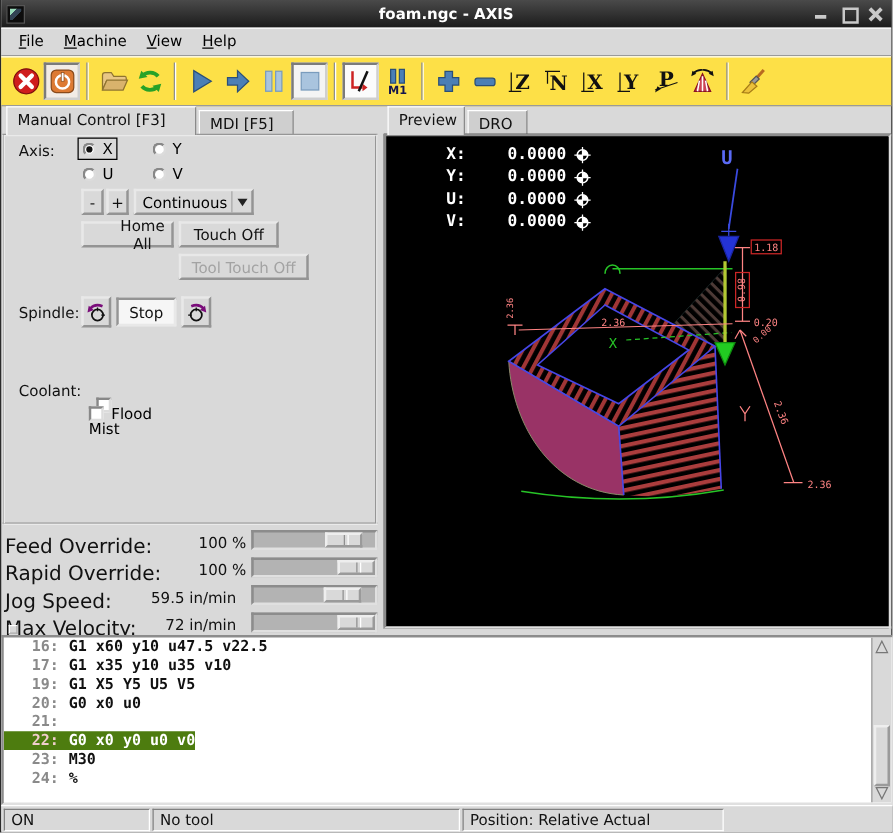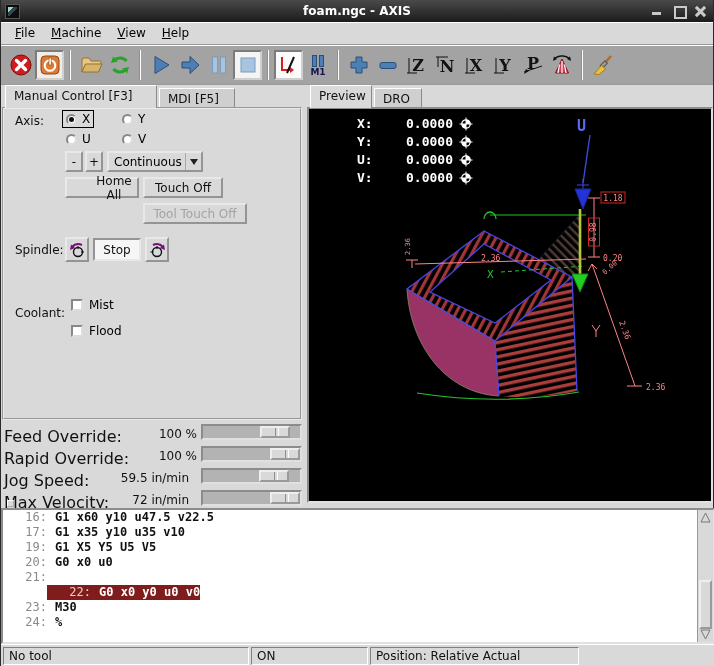--- a/index.html
+++ b/index.html
@@ -18,21 +18,21 @@
   .wb-max::after { content:""; position:absolute; left:1px; top:1px; width:9px; height:9px; border:2px solid #c9c9c9; }
   .wb-close::before,.wb-close::after { content:""; position:absolute; left:-1px; top:5px; width:13px; height:3px; background:#c9c9c9; }
   .wb-close::before { transform:rotate(45deg);} .wb-close::after { transform:rotate(-45deg);}
 
   
   .menubar { position:absolute; left:0; top:22px; width:100%; height:23px; background:#d9d9d9; border-bottom:1px solid #9a9a9a; box-shadow:0 1px 0 #fff inset; display:flex; align-items:center; padding-left:6px; }
   .menu-item { display:inline-block; font-size:12px; color:#000000; padding:3px 8px; }
   .menu-item::first-letter { text-decoration:underline; }
 
   
-  .toolbar { position:absolute; left:0; top:45px; width:100%; height:40px; background:#a3a3a3; border-bottom:1px solid #9a9a9a; box-shadow:0 1px 0 #fff inset; display:flex; align-items:center; padding-left:5px; }
+  .toolbar { position:absolute; left:0; top:45px; width:100%; height:40px; background:#fde047; border-bottom:1px solid #9a9a9a; box-shadow:0 1px 0 #fff inset; display:flex; align-items:center; padding-left:5px; }
   .tbtn { width:29px; height:30px; display:flex; align-items:center; justify-content:center; background:transparent; border:2px solid transparent; }
   .tbtn.checked { border:2px inset #cfcfcf; background:#f2ece6; }
   .tbtn.checked.blue { background:#f4f4f4; }
   .tbtn.checked.white { background:#fbfbfb; }
   .tsep { width:2px; height:30px; margin:0 5px; border-left:1px solid #8f8f8f; border-right:1px solid #fff; }
 
   
   .left-panel { position:absolute; left:0; top:85px; width:303px; height:423px; }
   .tab { position:absolute; background:#d9d9d9; border:1px solid #8a8a8a; border-bottom:none; border-top-color:#fff; border-left-color:#fff; font-size:12px; color:#111; padding:3px 8px 2px; }
   .tab.active { z-index:3; height:23px; }
@@ -66,23 +66,23 @@
   
   .right-panel { position:absolute; left:303px; top:85px; width:411px; height:423px; }
   .canvas-frame { position:absolute; left:3px; top:22px; width:406px; height:396px; border:2px inset #e0e0e0; background:#000; }
   .dro-row { position:absolute; display:flex; align-items:center; color:#fff; font-family:"DejaVu Sans Mono", monospace; font-weight:bold; font-size:13px; }
   .dro-axis { width:22px; } .dro-val { width:74px; text-align:right; } .dro-ic { margin-left:6px; display:flex; }
 
   
   .gcode { position:absolute; left:0; top:508px; width:714px; height:136px; background:#fff; border:2px inset #e0e0e0; font-family:"DejaVu Sans Mono", monospace; font-size:12px; font-weight:bold; overflow:hidden; }
   .gl { height:15px; line-height:15px; white-space:pre; }
   .hl { display:inline-block; padding-left:4px; }
-  .ln { display:inline-block; width:40px; text-align:right; color:#8a8a8a; font-weight:normal; margin-right:8px; }
+  .ln { display:inline-block; width:40px; text-align:right; color:#8a8a8a; font-weight:bold; margin-right:8px; }
   .lc { color:#111; }
-  .gl.active .hl { background:#7f1d1d;margin-left:44px; }
+  .gl.active .hl { background:#4d7c0f; }
   .gl.active .ln { color:#f0cdcd; }
   .gl.active .lc { color:#fff; }
 
   .sbar { position:absolute; right:0; top:0; width:16px; height:132px; background:#d9d9d9; border-left:1px solid #999; }
   .sarrow { position:absolute; left:1px; width:13px; height:13px; }
   .sarrow svg { display:block; }
   .sthumb { position:absolute; left:1px; top:70px; width:13px; height:49px; background:#d9d9d9; border:2px outset #eee; }
 
   .grip { position:absolute; left:6px; top:500px; width:7px; height:7px; background:#d9d9d9; border:1px outset #fff; z-index:5; }
 
@@ -293,21 +293,21 @@
       <svg width="18" height="18">
           <circle cx="9" cy="11" r="4.5" fill="none" stroke="#111" stroke-width="1.4"></circle>
           <line x1="9" y1="5" x2="9" y2="8" stroke="#111"></line>
           <line x1="2.5" y1="11" x2="5.5" y2="11" stroke="#111"></line>
           <path d="M5,4 Q11,1.5 15,6" fill="none" stroke="#7a0d7a" stroke-width="2"></path>
           <polygon points="17,9 12,7 16,3.5" fill="#7a0d7a"></polygon>
         </svg>
     </div>
 
     <div class="lbl" style="left:14px; top:221px;">Coolant:</div>
-    <div class="check" style="left:70px; top:213px;">
+    <div class="check" style="left:70px; top:233px;flex-direction:column;">
       <span class="box"></span>
         <span>Mist</span>
     </div>
     <div class="check" style="left:70px; top:239px;">
       <span class="box"></span>
         <span>Flood</span>
     </div>
 
     <div class="ovr-label" style="top:342px;">Feed Override:</div>
     <div class="ovr-value" style="left:120px; top:342px; width:76px;">100 %</div>
@@ -491,18 +491,18 @@
       <div class="sthumb"></div>
       <div class="sarrow" style="bottom:1px;">
           <svg width="13" height="13">
             <polygon points="2,2 11,2 6.5,11" fill="#d9d9d9" stroke="#777"></polygon>
           </svg>
         </div>
     </div>
   </div>
 
   <div class="statusbar">
+    <div class="scell" style="width:117px;">ON</div>
     <div class="scell" style="width:246px;">No tool</div>
-    <div class="scell" style="width:117px;">ON</div>
     <div class="scell" style="width:209px;">Position: Relative Actual</div>
   </div>
 
 </div>
 
 </body></html>

